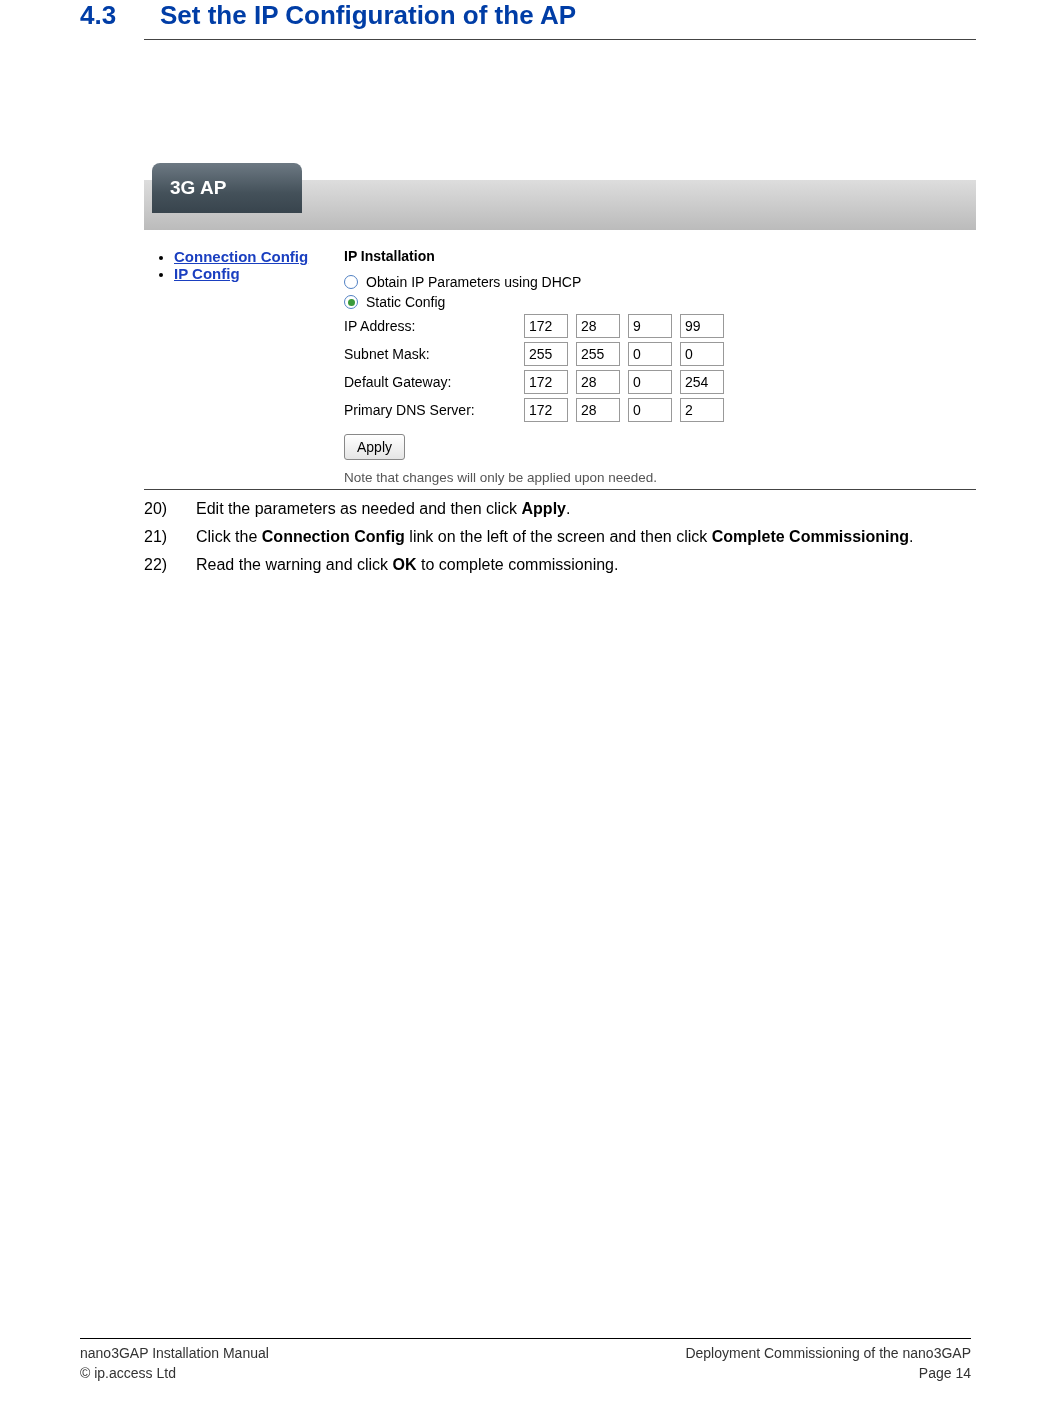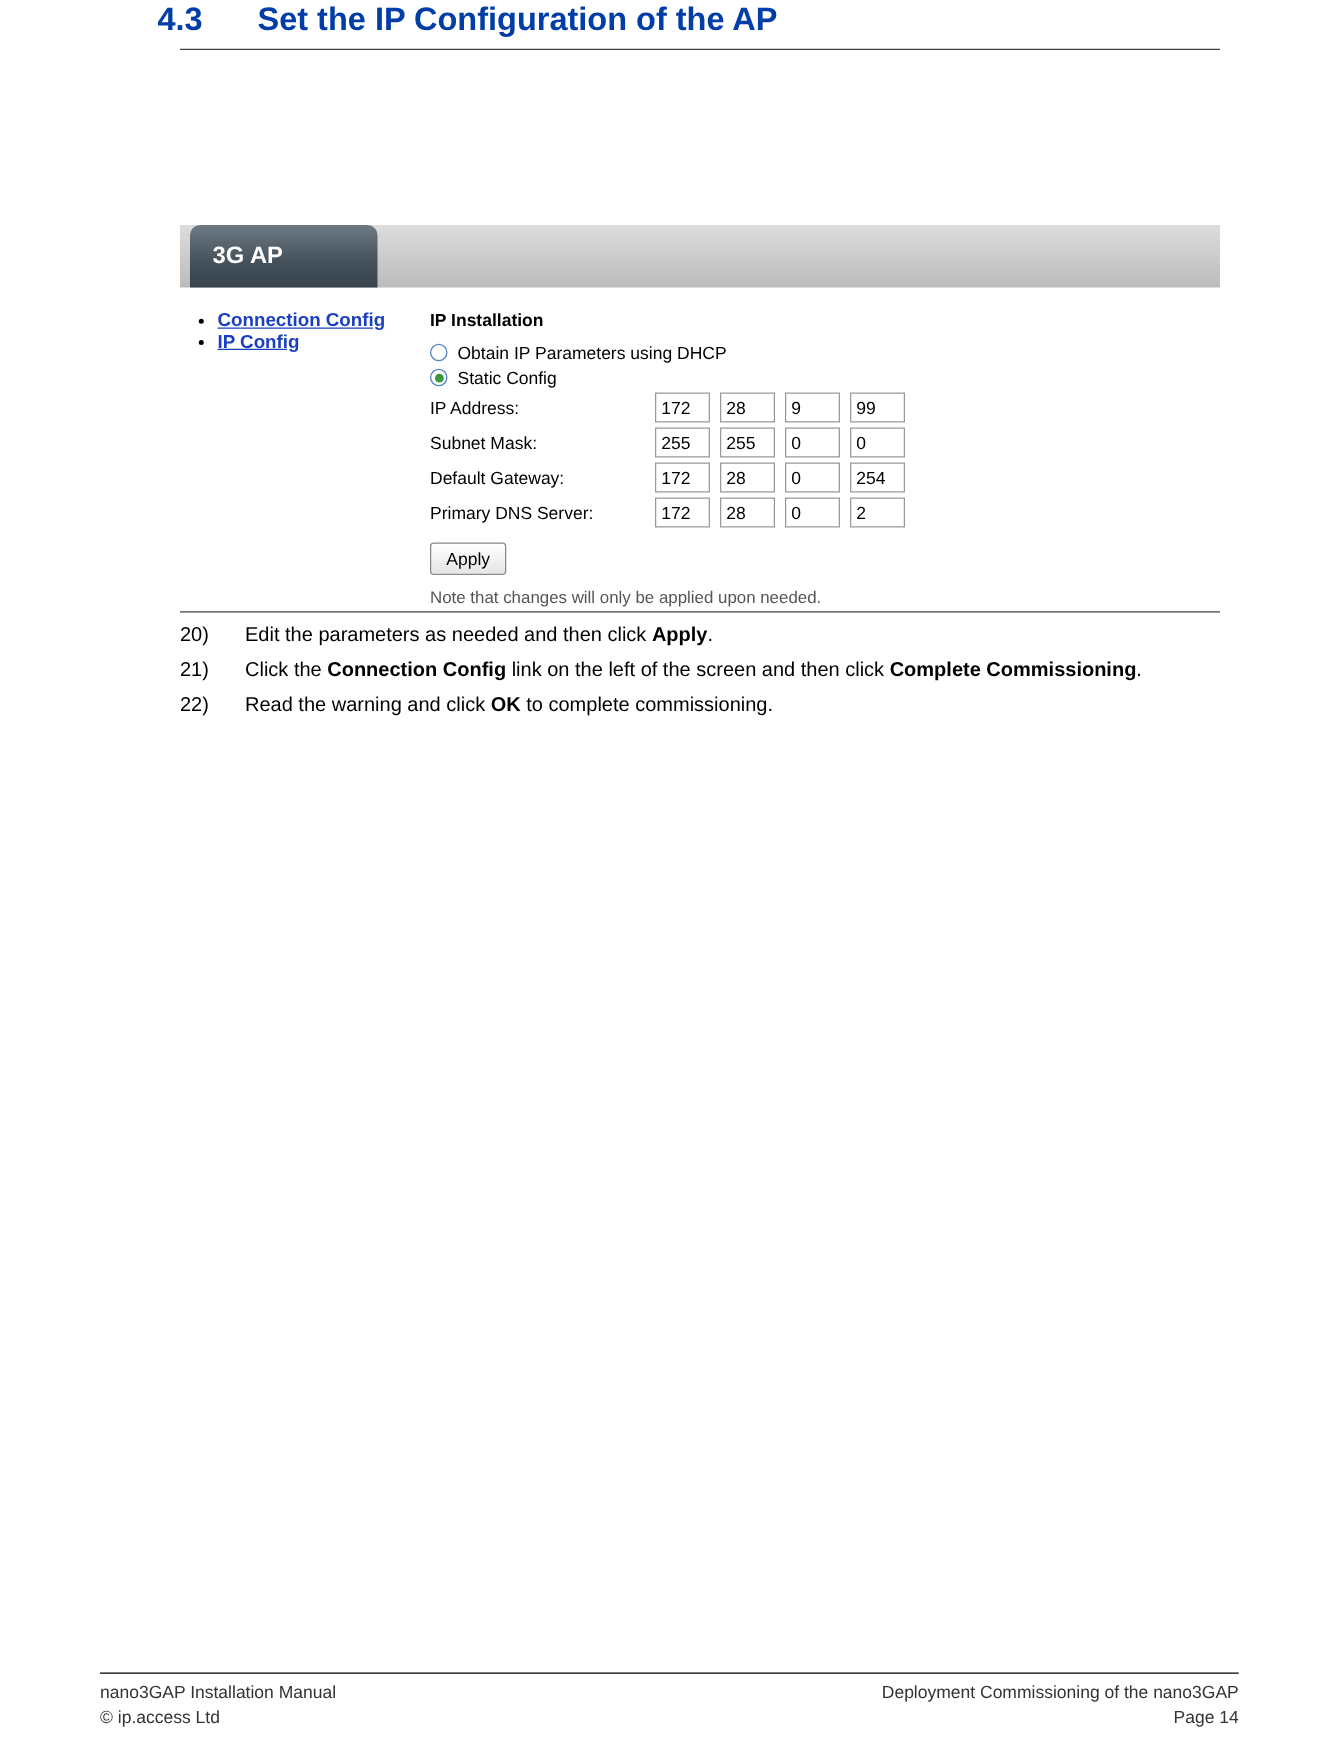--- a/index.html
+++ b/index.html
@@ -14,39 +14,39 @@
   }
   .page {
     padding: 0 80px 0 80px;
   }
   .h2 {
     color: #003DA6;
     font-size: 26px;
     font-weight: bold;
     margin-bottom: 8px;
   }
-  .h2-num { display:inline-block; width:80px;margin-left:46px; }
+  .h2-num { display:inline-block; width:80px; }
   .body-block { margin-left: 64px; }
   .step { margin: 6px 0 10px 0; display:flex; }
   .step-num { width:52px; flex:0 0 52px; }
   .step-text { flex:1; }
   .bold { font-weight: bold; }
   .screenshot {
     border-top: 1.5px solid #444;
     border-bottom: 1.5px solid #444;
     margin: 8px 0 10px 0;
     font-family: Tahoma, Arial, sans-serif;
     font-size: 14px;
     color:#000;
   }
   .ss-header { height: 190px; background:#fff; position:relative; }
   .logo { position:absolute; left:35px; top:0px; }
   .tab-bar { position:absolute; left:0; right:0; bottom:0; height:50px;
     background: linear-gradient(to bottom,#ddd,#bbb); }
-  .tab { position:absolute; left:8px; bottom:0; width:150px; height:50px;
+  .tab { position:absolute; left:8px; bottom:17px; width:150px; height:50px;
     background: linear-gradient(to bottom,#6d7983,#44515a 60%,#38444d);
     color:#fff; font-weight:bold; font-size:19px; display:flex; align-items:center;
     padding-left:18px; border-top-left-radius:8px; border-top-right-radius:8px;}
   .ss-body { display:flex; padding: 18px 0 4px 0;}
   .ss-left { flex:0 0 190px; padding-left:12px;}
   .ss-left ul { list-style: disc; margin-left:18px;}
   .ss-left a { color:#1a3fc0; text-decoration:underline; font-weight:bold; font-size:15px;}
   .ss-right { flex:1; padding-left:10px;}
   .fieldset { }
   .legend { font-weight:bold; margin-bottom:10px; }
@@ -55,21 +55,21 @@
     margin-right:8px; display:inline-flex; align-items:center; justify-content:center; flex:0 0 14px;}
   .radio-dot { width:7px; height:7px; border-radius:50%; background:#3a9a3a; }
   .row { display:flex; align-items:center; margin:4px 0;}
   .row-label { flex:0 0 180px; }
   .oct { width:44px; height:24px; border:1px solid #999; background:#fff;
     margin-right:8px; padding:2px 4px; font-size:14px; }
   .apply-btn { margin-top:8px; border:1px solid #888; border-radius:3px;
     background:linear-gradient(to bottom,#fff,#e5e5e5); padding:4px 12px; font-size:14px;}
   .note { color:#555; font-size:13.5px; margin-top:10px;}
   .footer {
-    position:absolute; bottom:30px; left:80px; right:65px;
+    position:absolute; bottom:30px; left:80px; right:85px;
     border-top:1px solid #000; padding-top:6px;
     font-size:14px; display:flex; justify-content:space-between;
     color:#333;
   }
   .footer-col { display:flex; flex-direction:column; gap:4px;}
   .footer-col.right { text-align:right; }
 
   
   .logo-svg text { font-family: Arial,sans-serif; }
 </style>

